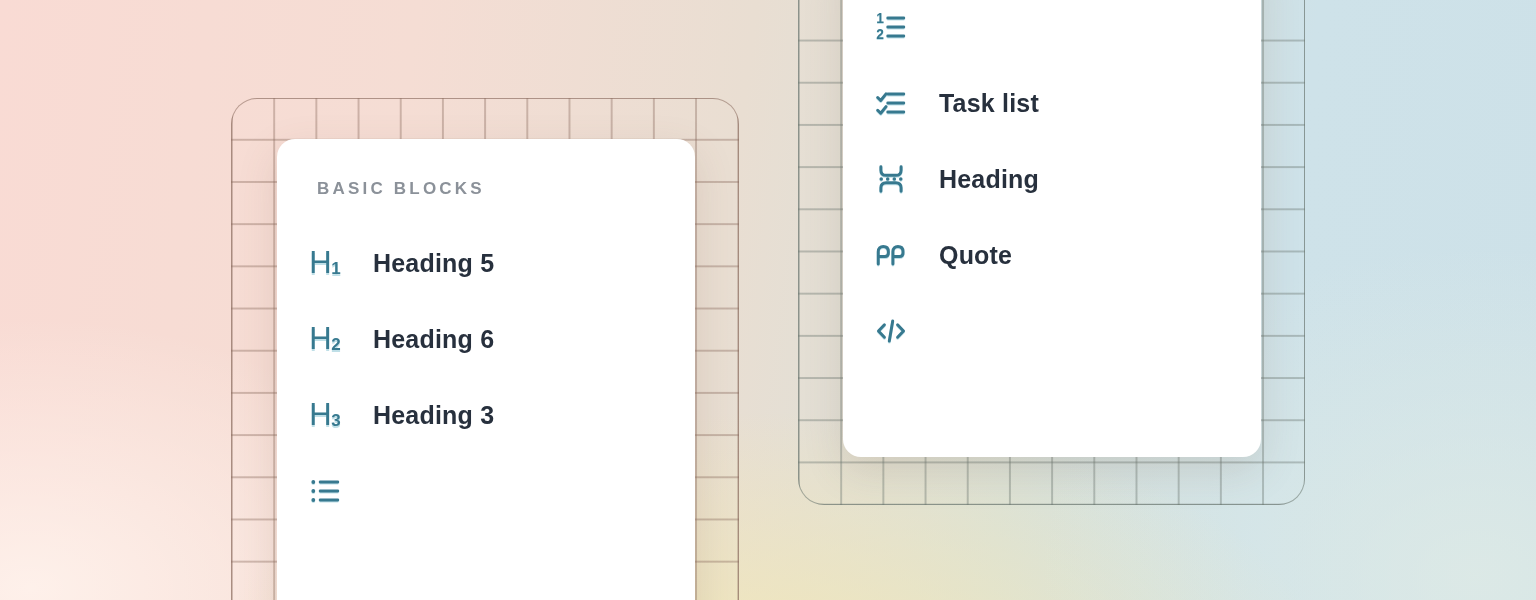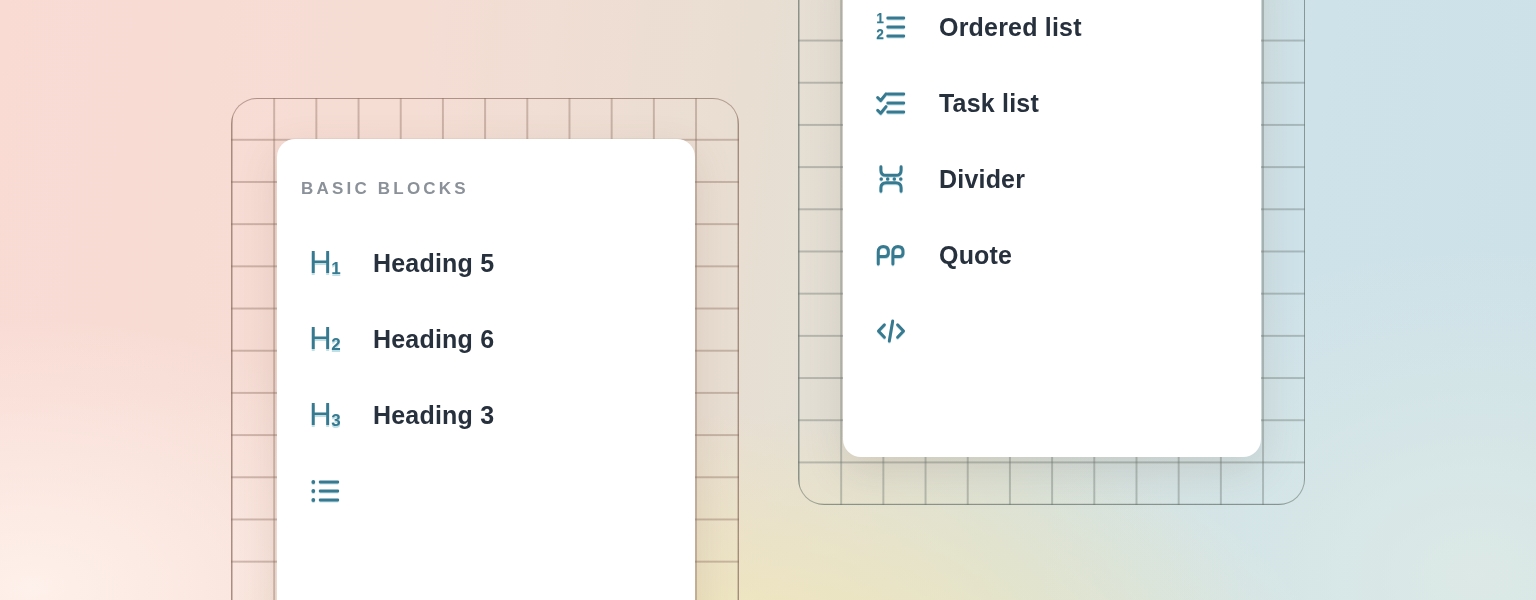--- a/index.html
+++ b/index.html
@@ -33,21 +33,21 @@
     background-position:-1px -1px;
   }
   
   .card{
     position:absolute;background:#ffffff;border-radius:18px;
     box-shadow:0 14px 40px rgba(120,85,70,0.16);
   }
   .card-left{left:277px;top:139px;width:418px;height:520px;}
   .card-right{left:843px;top:-50px;width:418px;height:507px;}
   .card-header{
-    margin:40px 0 0 24px;
+    margin:40px 0 0 40px;
     font-size:17px;font-weight:700;letter-spacing:3.2px;
     color:#8b9199;line-height:20px;
   }
   ul.menu{list-style:none;margin:0;padding:0;}
   .card-left ul.menu{padding-top:26px;}
   .card-right ul.menu{padding-top:39px;}
   .menu-item{
     display:flex;align-items:center;height:76px;padding:0 0 0 31px;cursor:pointer;
   }
   .menu-icon{
@@ -116,41 +116,40 @@
   <div class="card card-right">
     <ul class="menu" id="menu-right">
         <li class="menu-item">
           <span class="menu-icon">
             <svg width="34" height="34" viewBox="0 0 32 32" fill="none" stroke="#37798F" stroke-width="2.8" stroke-linecap="round" stroke-linejoin="round">
               <path d="M13 7.5H28M13 16H28M13 24.5H28"></path>
               <text x="2.2" y="12.6" font-size="13" font-weight="bold" fill="#37798F" stroke="none" font-family="Liberation Sans, sans-serif">1</text>
               <text x="2.2" y="27.2" font-size="13" font-weight="bold" fill="#37798F" stroke="none" font-family="Liberation Sans, sans-serif">2</text>
             </svg>
           </span>
-          <span class="menu-label">Ordered list</span>
         </li>
         <li class="menu-item">
           <span class="menu-icon">
             <svg width="34" height="34" viewBox="0 0 32 32" fill="none" stroke="#37798F" stroke-width="2.8" stroke-linecap="round" stroke-linejoin="round">
               <path d="M13 7.5H28M13 16H28M13 24.5H28"></path>
               <path d="M3.5 10.8l2.8 2.8 5-6.2"></path>
               <path d="M3.5 22.8l2.8 2.8 5-6.2"></path>
             </svg>
           </span>
           <span class="menu-label">Task list</span>
         </li>
         <li class="menu-item">
           <span class="menu-icon">
             <svg width="34" height="34" viewBox="0 0 32 32" fill="none" stroke="#37798F" stroke-width="2.8" stroke-linecap="round" stroke-linejoin="round">
               <path d="M6.5 4.5v3.2c0 3 1.9 4.8 4.9 4.8h9.2c3 0 4.9-1.8 4.9-4.8V4.5"></path>
               <path d="M6.5 27.5v-3.2c0-3 1.9-4.8 4.9-4.8h9.2c3 0 4.9 1.8 4.9 4.8v3.2"></path>
               <path d="M6.8 16h.01M12.9 16h.01M19.1 16h.01M25.2 16h.01" stroke-width="3.3"></path>
             </svg>
           </span>
-          <span class="menu-label">Divider</span>
+          <span class="menu-label">Heading</span>
         </li>
         <li class="menu-item">
           <span class="menu-icon">
             <svg width="34" height="34" viewBox="0 0 32 32" fill="none" stroke="#37798F" stroke-width="2.8" stroke-linecap="round" stroke-linejoin="round">
               <path d="M4 24.5V12.7C4 9.8 5.9 8 8.7 8c2.9 0 4.8 1.8 4.8 4.7v1.4c0 2.1-1.2 3.3-3.3 3.3H4.6"></path>
               <path d="M17.8 24.5V12.7c0-2.9 1.9-4.7 4.7-4.7 2.9 0 4.8 1.8 4.8 4.7v1.4c0 2.1-1.2 3.3-3.3 3.3h-5.6"></path>
             </svg>
           </span>
           <span class="menu-label">Quote</span>
         </li>

